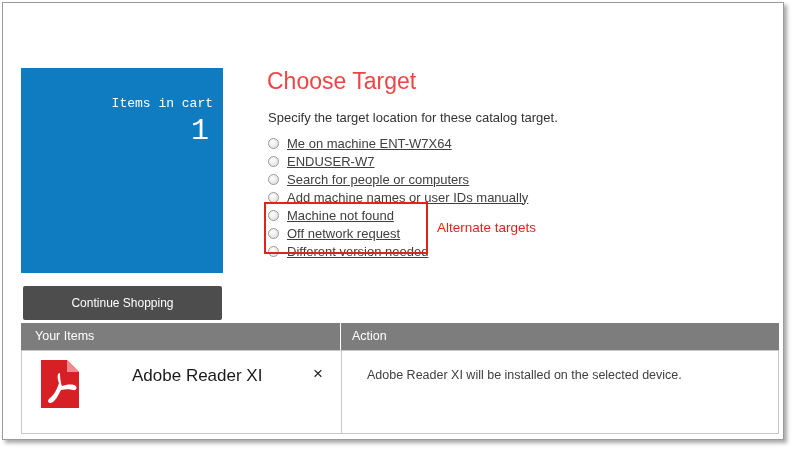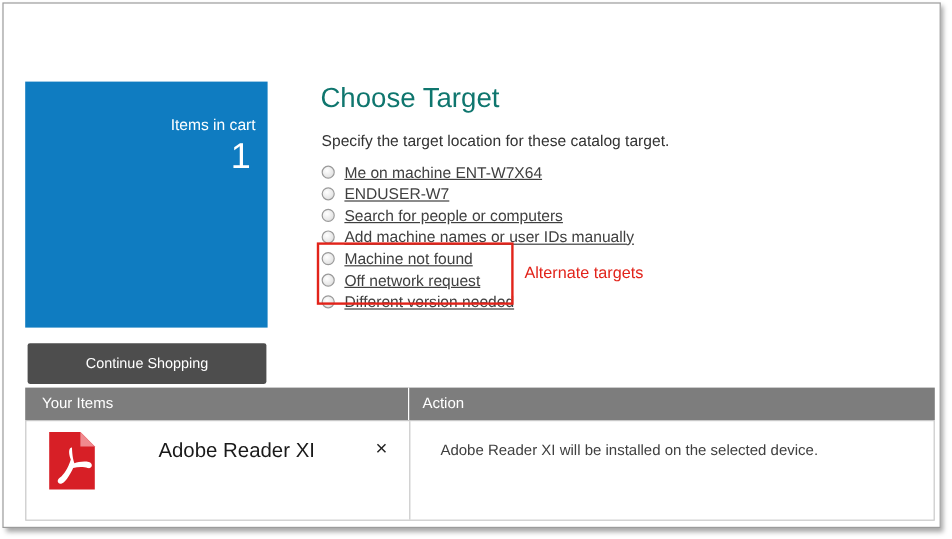--- a/index.html
+++ b/index.html
@@ -40,20 +40,21 @@
     letter-spacing: 0px;
   }
   
   .cart-tile {
     position: absolute;
     left: 18px;
     top: 65px;
     width: 202px;
     height: 205px;
     background: #0f7cc1;
+    font-family: Liberation Mono, monospace;
   }
   .cart-tile .cart-label {
     position: absolute;
     right: 10px;
     top: 28px;
     color: #ffffff;
     font-size: 13px;
   }
   .cart-tile .cart-count {
     position: absolute;
@@ -76,21 +77,21 @@
     border-radius: 2px;
     cursor: pointer;
     padding: 4px;
   }
   
   .choose-title {
     position: absolute;
     left: 264px;
     top: 65px;
     font-size: 23px;
-    color: #0f766e;
+    color: #ef4444;
   }
   .choose-sub {
     position: absolute;
     left: 265px;
     top: 107px;
     font-size: 13px;
     color: #333333;
   }
   .options {
     position: absolute;

